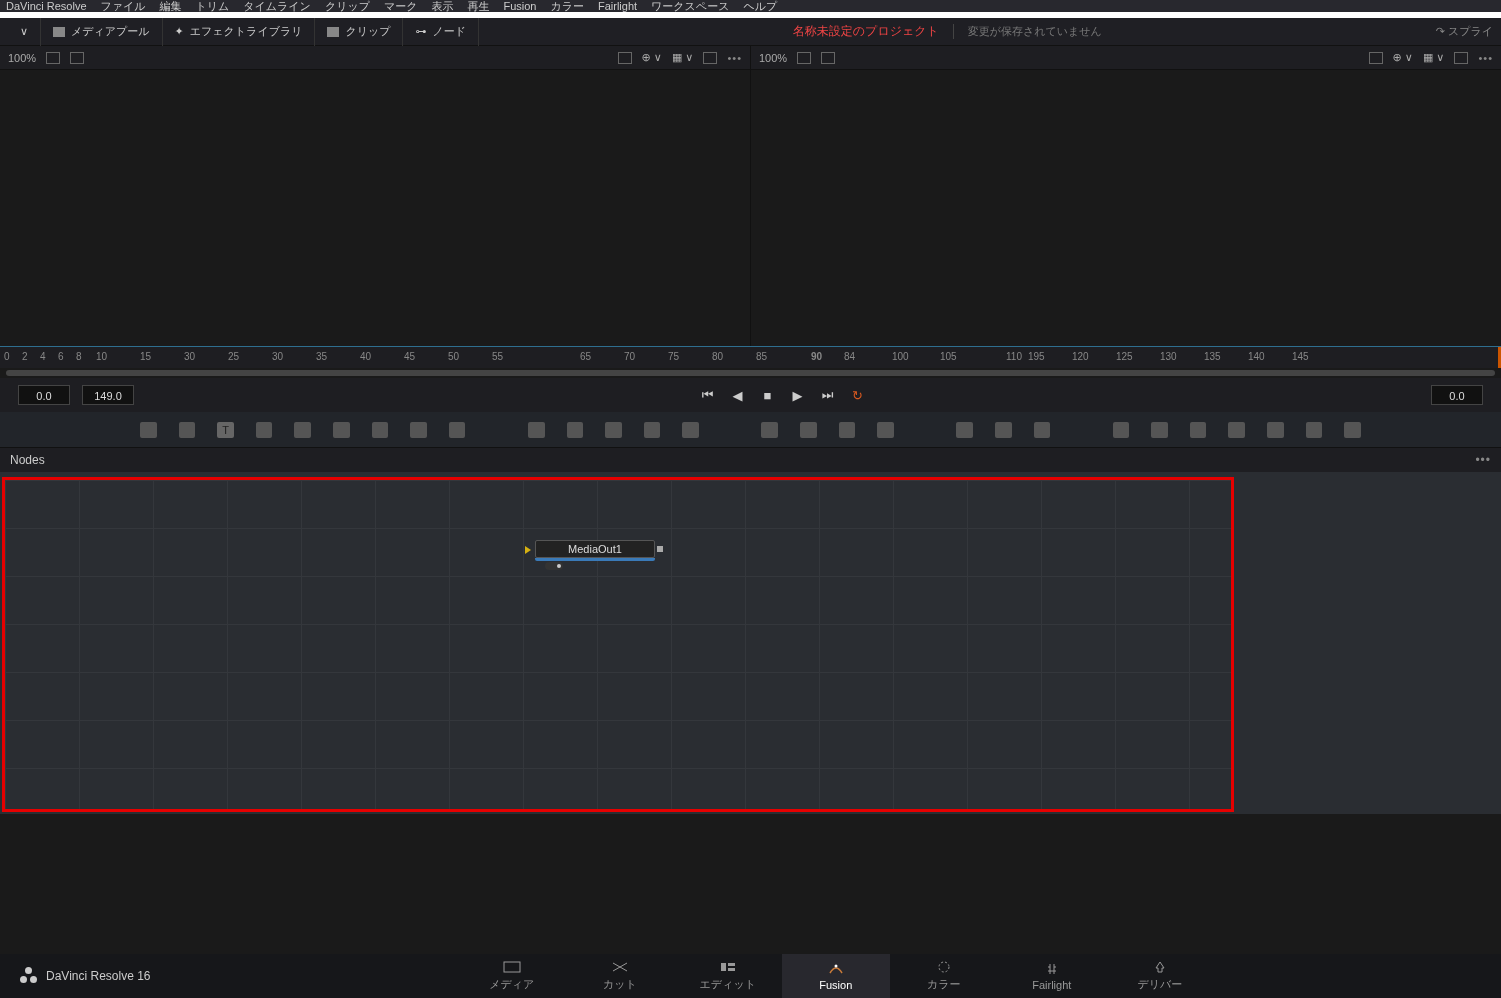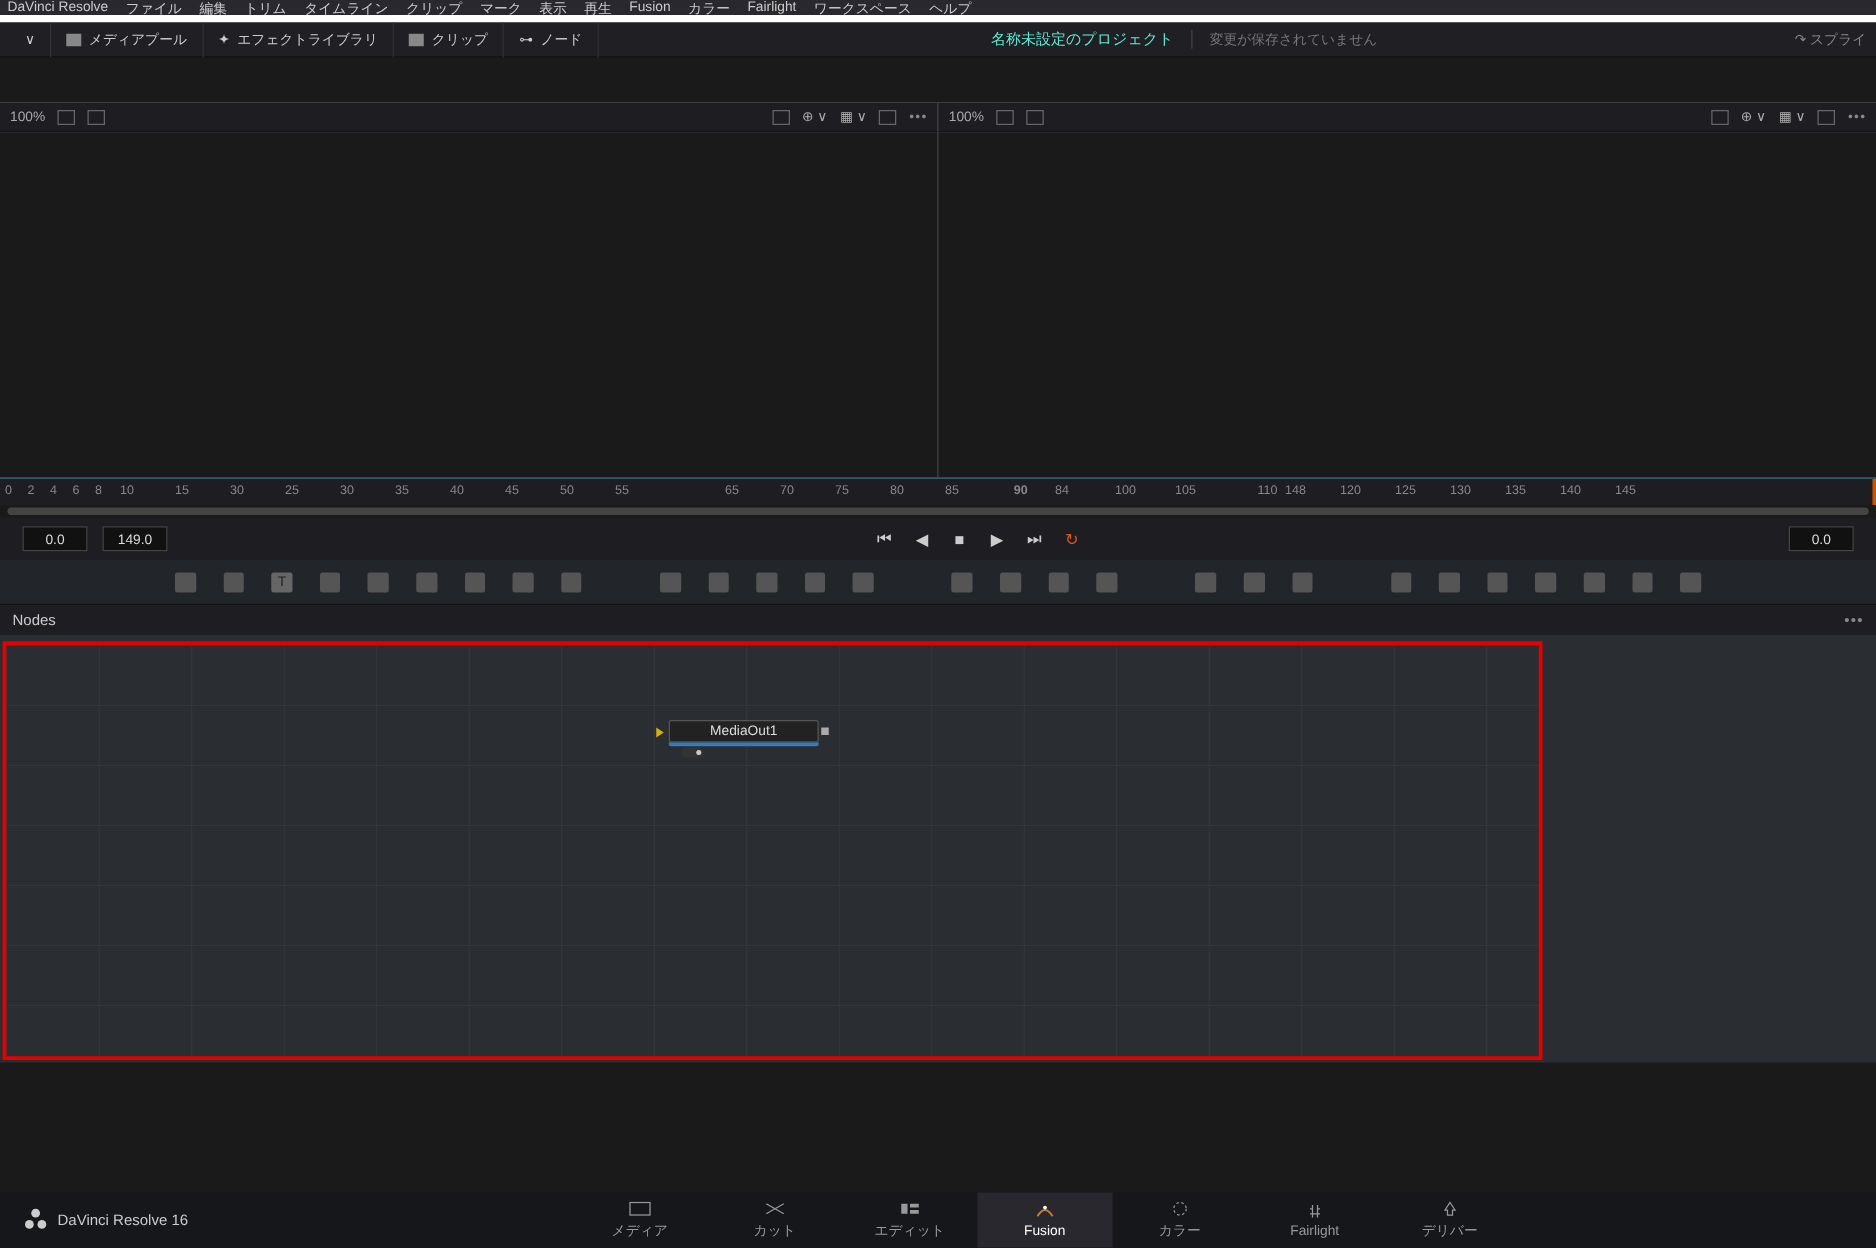--- a/index.html
+++ b/index.html
@@ -3,24 +3,24 @@
 <meta charset="utf-8">
 <style>
 * { margin:0; padding:0; box-sizing:border-box; font-family:"Segoe UI",Arial,sans-serif; }
 body { background:#1a1a1a; color:#b0b0b0; width:1501px; height:998px; overflow:hidden; font-size:12px; }
 .menubar { height:18px; background:#28282e; display:flex; align-items:center; padding:0 6px; gap:14px; font-size:11px; color:#ccc; border-bottom:6px solid #ffffff; }
 .menubar span { cursor:default; }
 .toolbar { height:28px; background:#1f1f24; display:flex; align-items:center; padding:0 8px; gap:0; border-bottom:1px solid #111; }
 .toolbar .tbtn { display:flex; align-items:center; gap:6px; padding:0 12px; height:28px; font-size:11px; color:#ccc; border-right:1px solid #333; }
 .toolbar .ic { width:12px; height:10px; background:#888; display:inline-block; }
 .toolbar .filler { flex:1; }
-.proj { color:#5eead4; font-size:12px; }
+.proj { color:#ef4444; font-size:12px; }
 .unsaved { color:#777; font-size:11px; margin-left:14px; padding-left:14px; border-left:1px solid #444; }
 .spline { margin-left:20px; color:#888; font-size:11px; }
-.viewers { display:flex; height:300px; background:#a3a3a3;margin-top:36px; }
+.viewers { display:flex; height:300px; background:#14b8a6; }
 .viewer { flex:1; display:flex; flex-direction:column; border-right:1px solid #111; }
 .viewer:last-child { border-right:none; }
 .vctl { height:24px; background:#1e1e22; display:flex; align-items:center; padding:0 8px; gap:10px; font-size:11px; color:#aaa; border-bottom:1px solid #111; }
 .vctl .sp { flex:1; }
 .vctl .icn { width:14px; height:12px; border:1px solid #666; display:inline-block; }
 .vbody { flex:1; background:#1a1a1a; }
 .ruler { height:22px; background:#1e1e22; position:relative; border-top:1px solid #2e6e8f; font-size:10px; color:#888; overflow:hidden; }
 .ruler .tick { position:absolute; top:4px; }
 .ruler .pl { position:absolute; right:0; top:0; width:3px; height:22px; background:#cc5500; }
 .scrollbar { height:10px; background:#1a1a1a; padding:2px 6px; }
@@ -154,21 +154,21 @@
     <span class="tick" style="left: 580px;">65</span>
     <span class="tick" style="left: 624px;">70</span>
     <span class="tick" style="left: 668px;">75</span>
     <span class="tick" style="left: 712px;">80</span>
     <span class="tick" style="left: 756px;">85</span>
     <span class="tick" style="left: 811px; font-weight: bold;">90</span>
     <span class="tick" style="left: 844px;">84</span>
     <span class="tick" style="left: 892px;">100</span>
     <span class="tick" style="left: 940px;">105</span>
     <span class="tick" style="left: 984px; margin-left: 22px;">110</span>
-    <span class="tick" style="left: 1028px;">148</span>
+    <span class="tick" style="left: 1028px;">195</span>
     <span class="tick" style="left: 1072px;">120</span>
     <span class="tick" style="left: 1116px;">125</span>
     <span class="tick" style="left: 1160px;">130</span>
     <span class="tick" style="left: 1204px;">135</span>
     <span class="tick" style="left: 1248px;">140</span>
     <span class="tick" style="left: 1292px;">145</span>
   </div>
 <div class="scrollbar">
     <div class="th"></div>
   </div>

